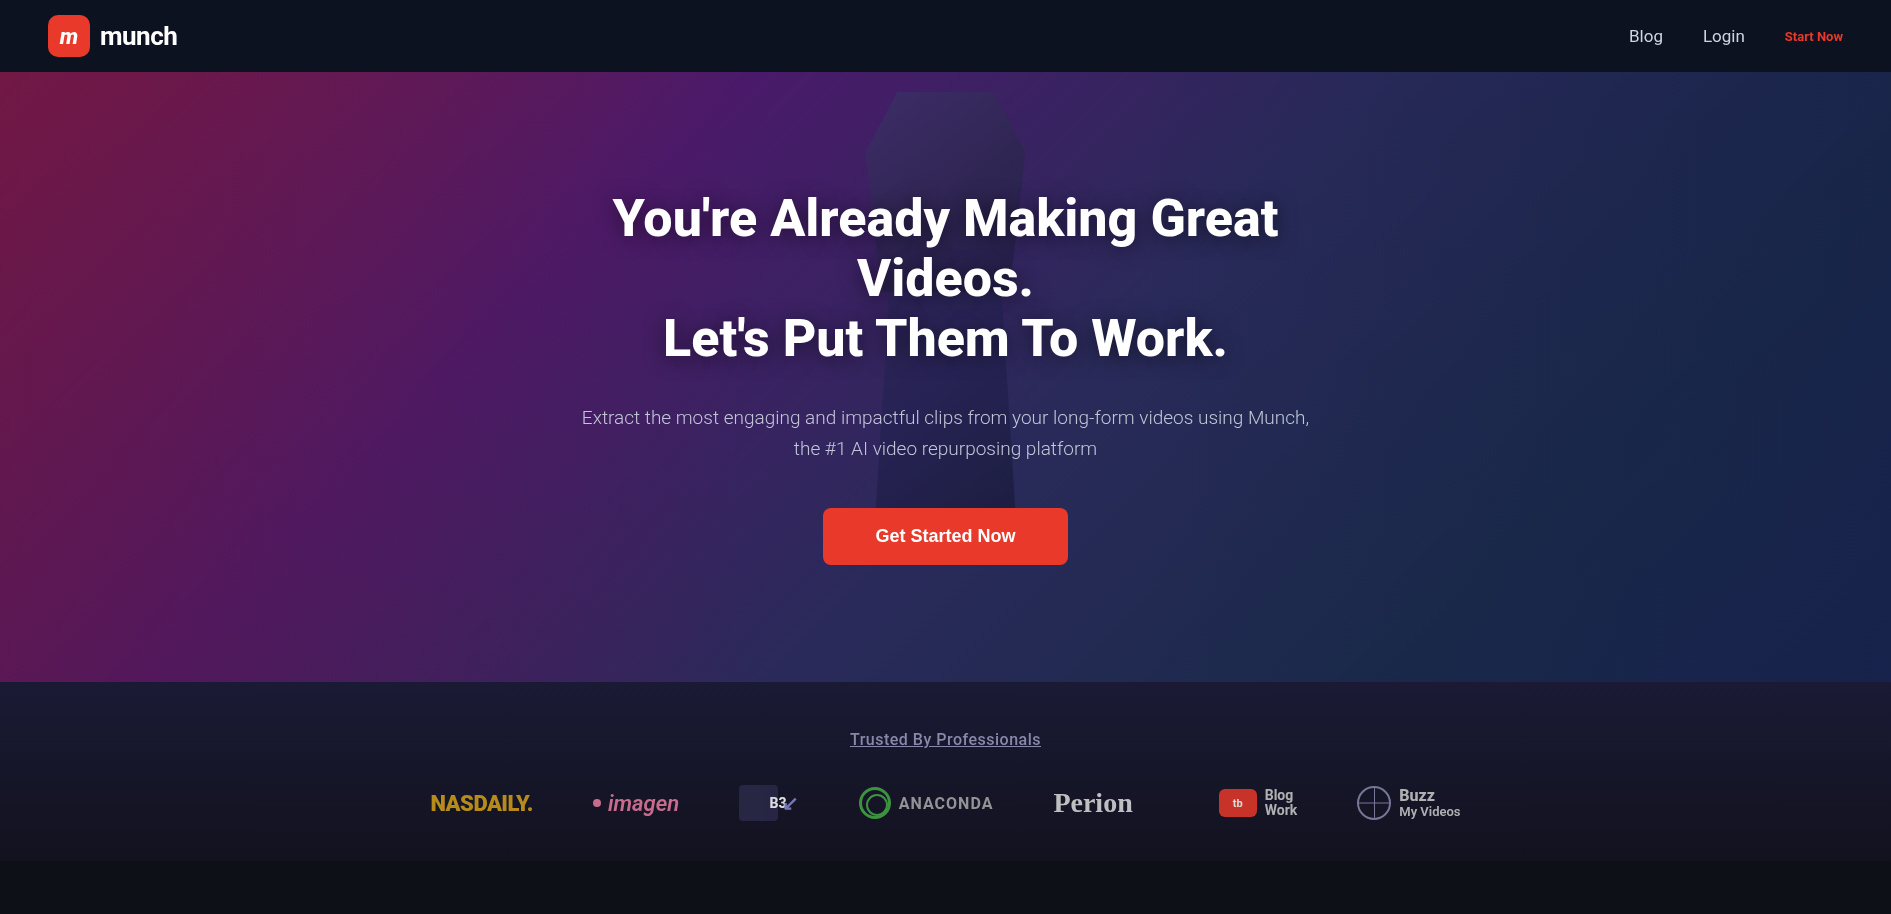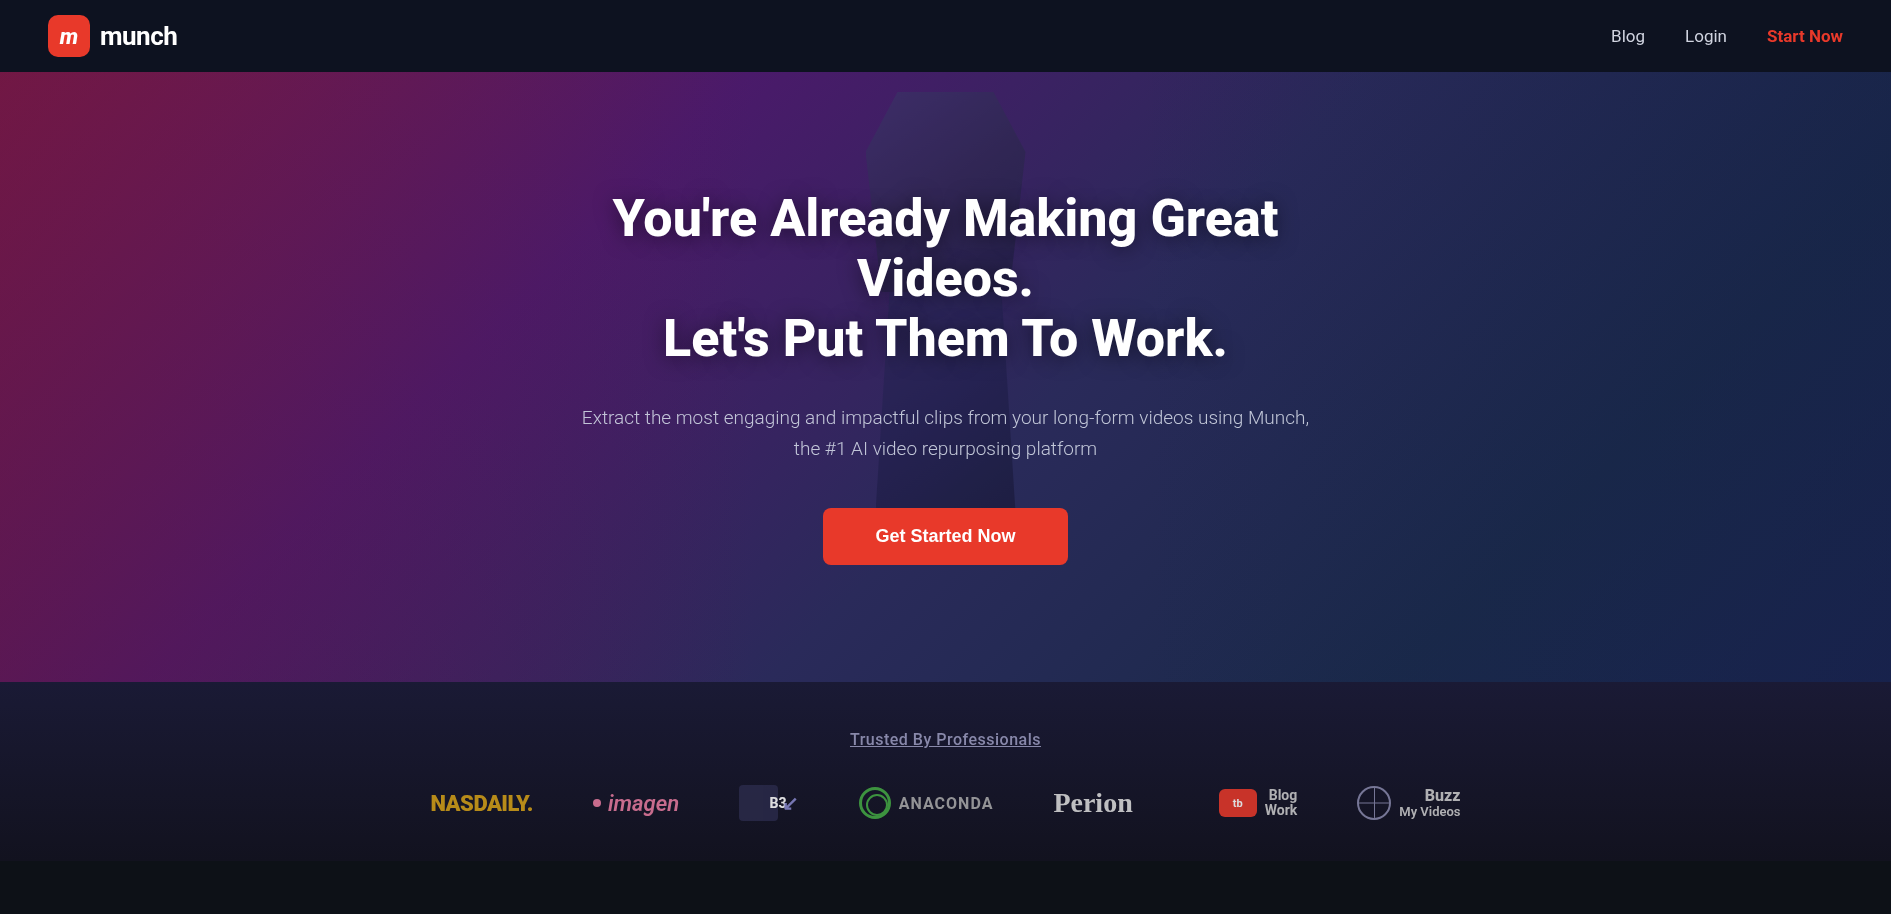--- a/index.html
+++ b/index.html
@@ -58,21 +58,21 @@
     .nav-link {
       color: #d0d4e0;
       font-size: 17px;
       font-weight: 400;
       text-decoration: none;
       cursor: pointer;
     }
 
     .nav-link-start {
       color: #e8392a;
-      font-size: 17px;
+      font-size: 13px;
       font-weight: 700;
       text-decoration: none;
       cursor: pointer;
     }
 
     
     .hero {
       position: relative;
       width: 100%;
       height: 610px;
@@ -193,21 +193,20 @@
       gap: 60px;
       flex-wrap: wrap;
       padding: 0 48px;
     }
 
     .brand-logo {
       display: flex;
       align-items: center;
       gap: 6px;
       opacity: 0.85;
-      text-align: right;
     }
 
     
     .nasdaily-logo {
       font-size: 22px;
       font-weight: 900;
       letter-spacing: -0.5px;
     }
     .nas { color: #d4a017; }
     .daily { color: #d4a017; }

